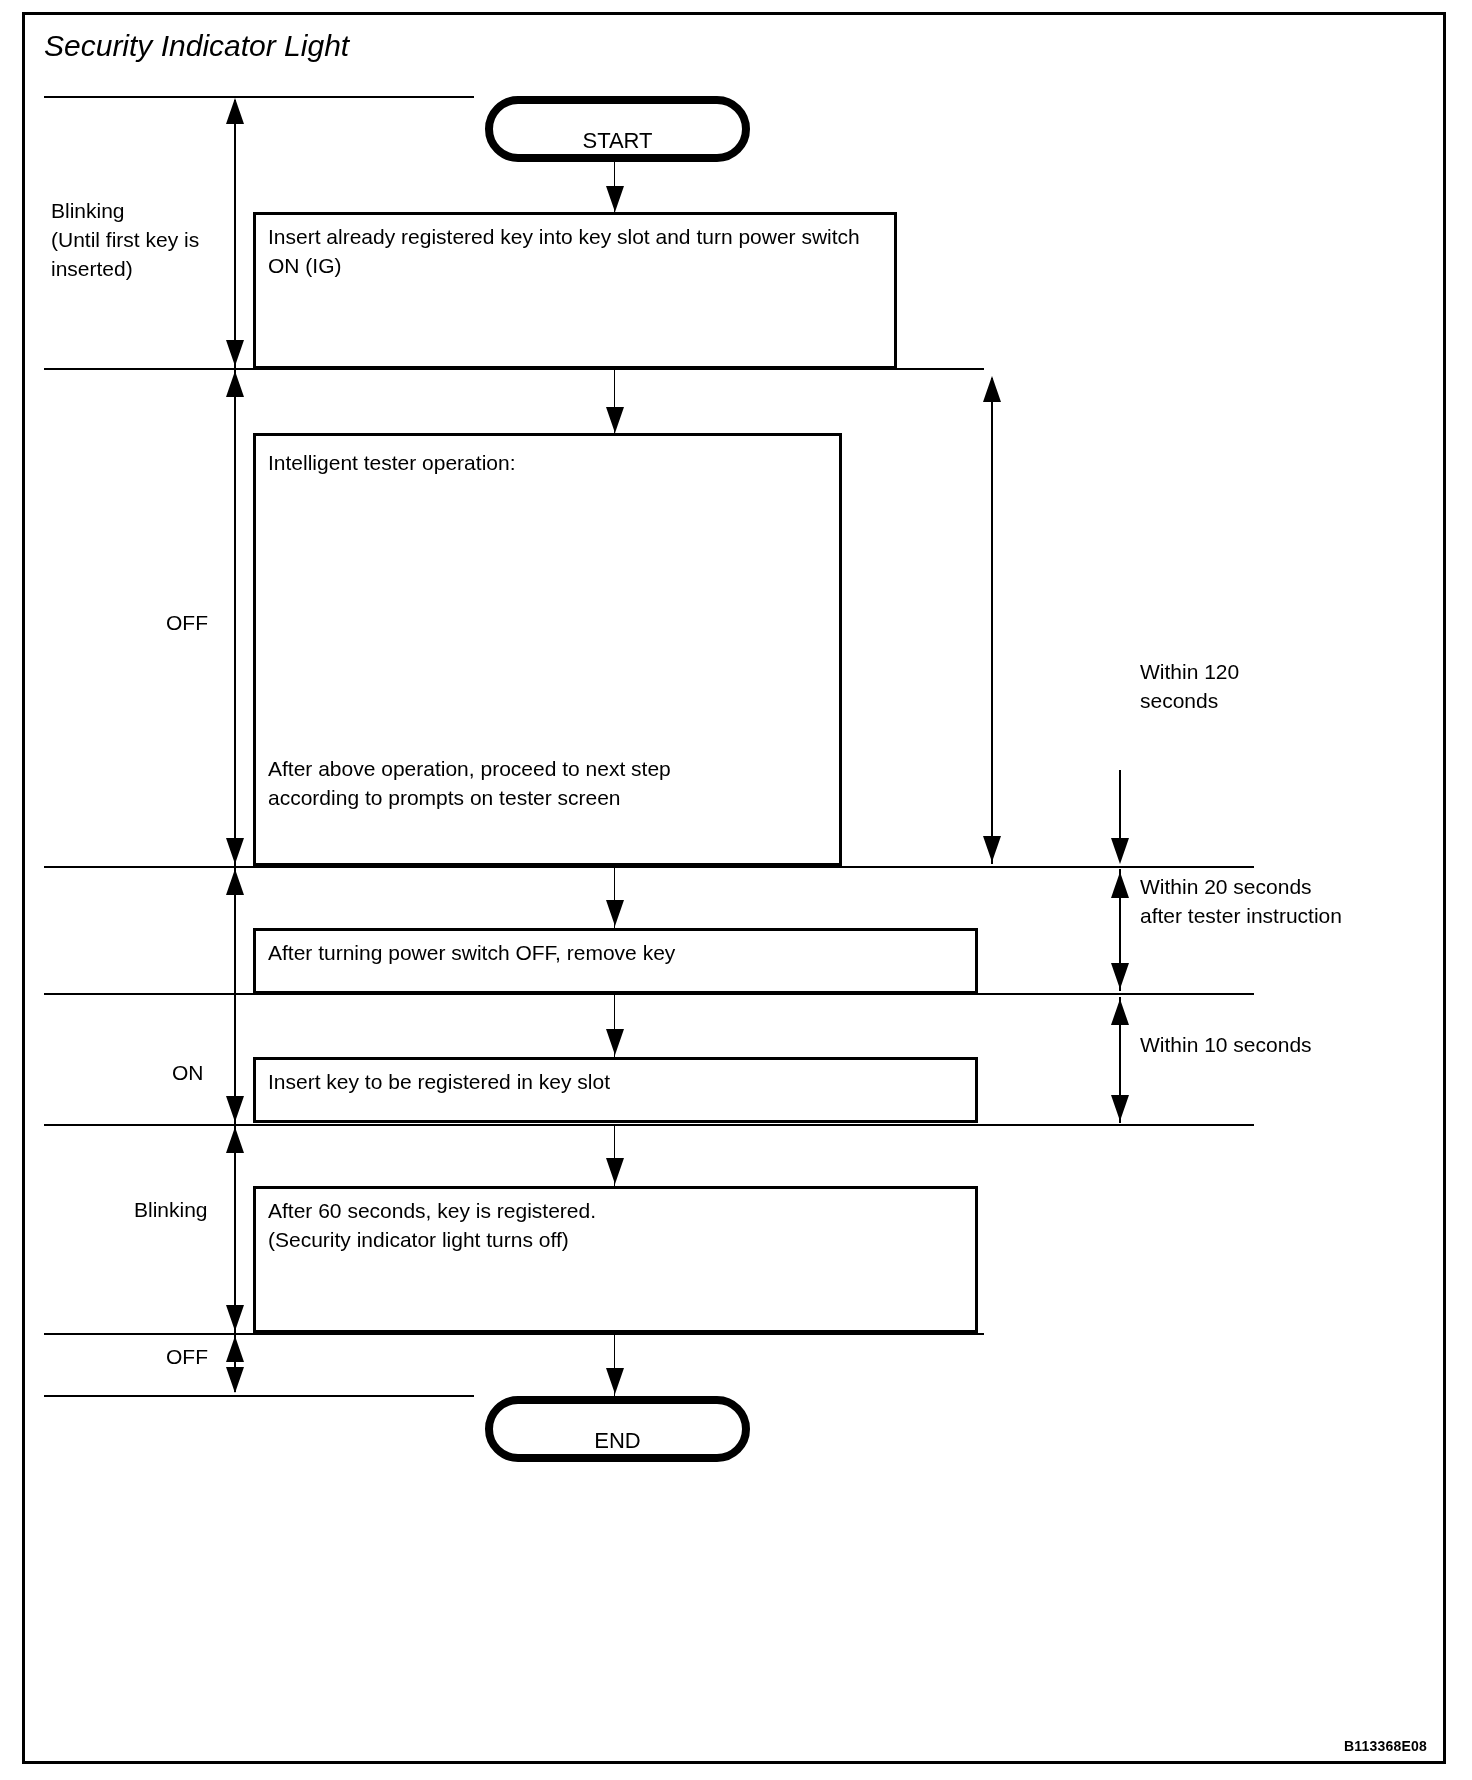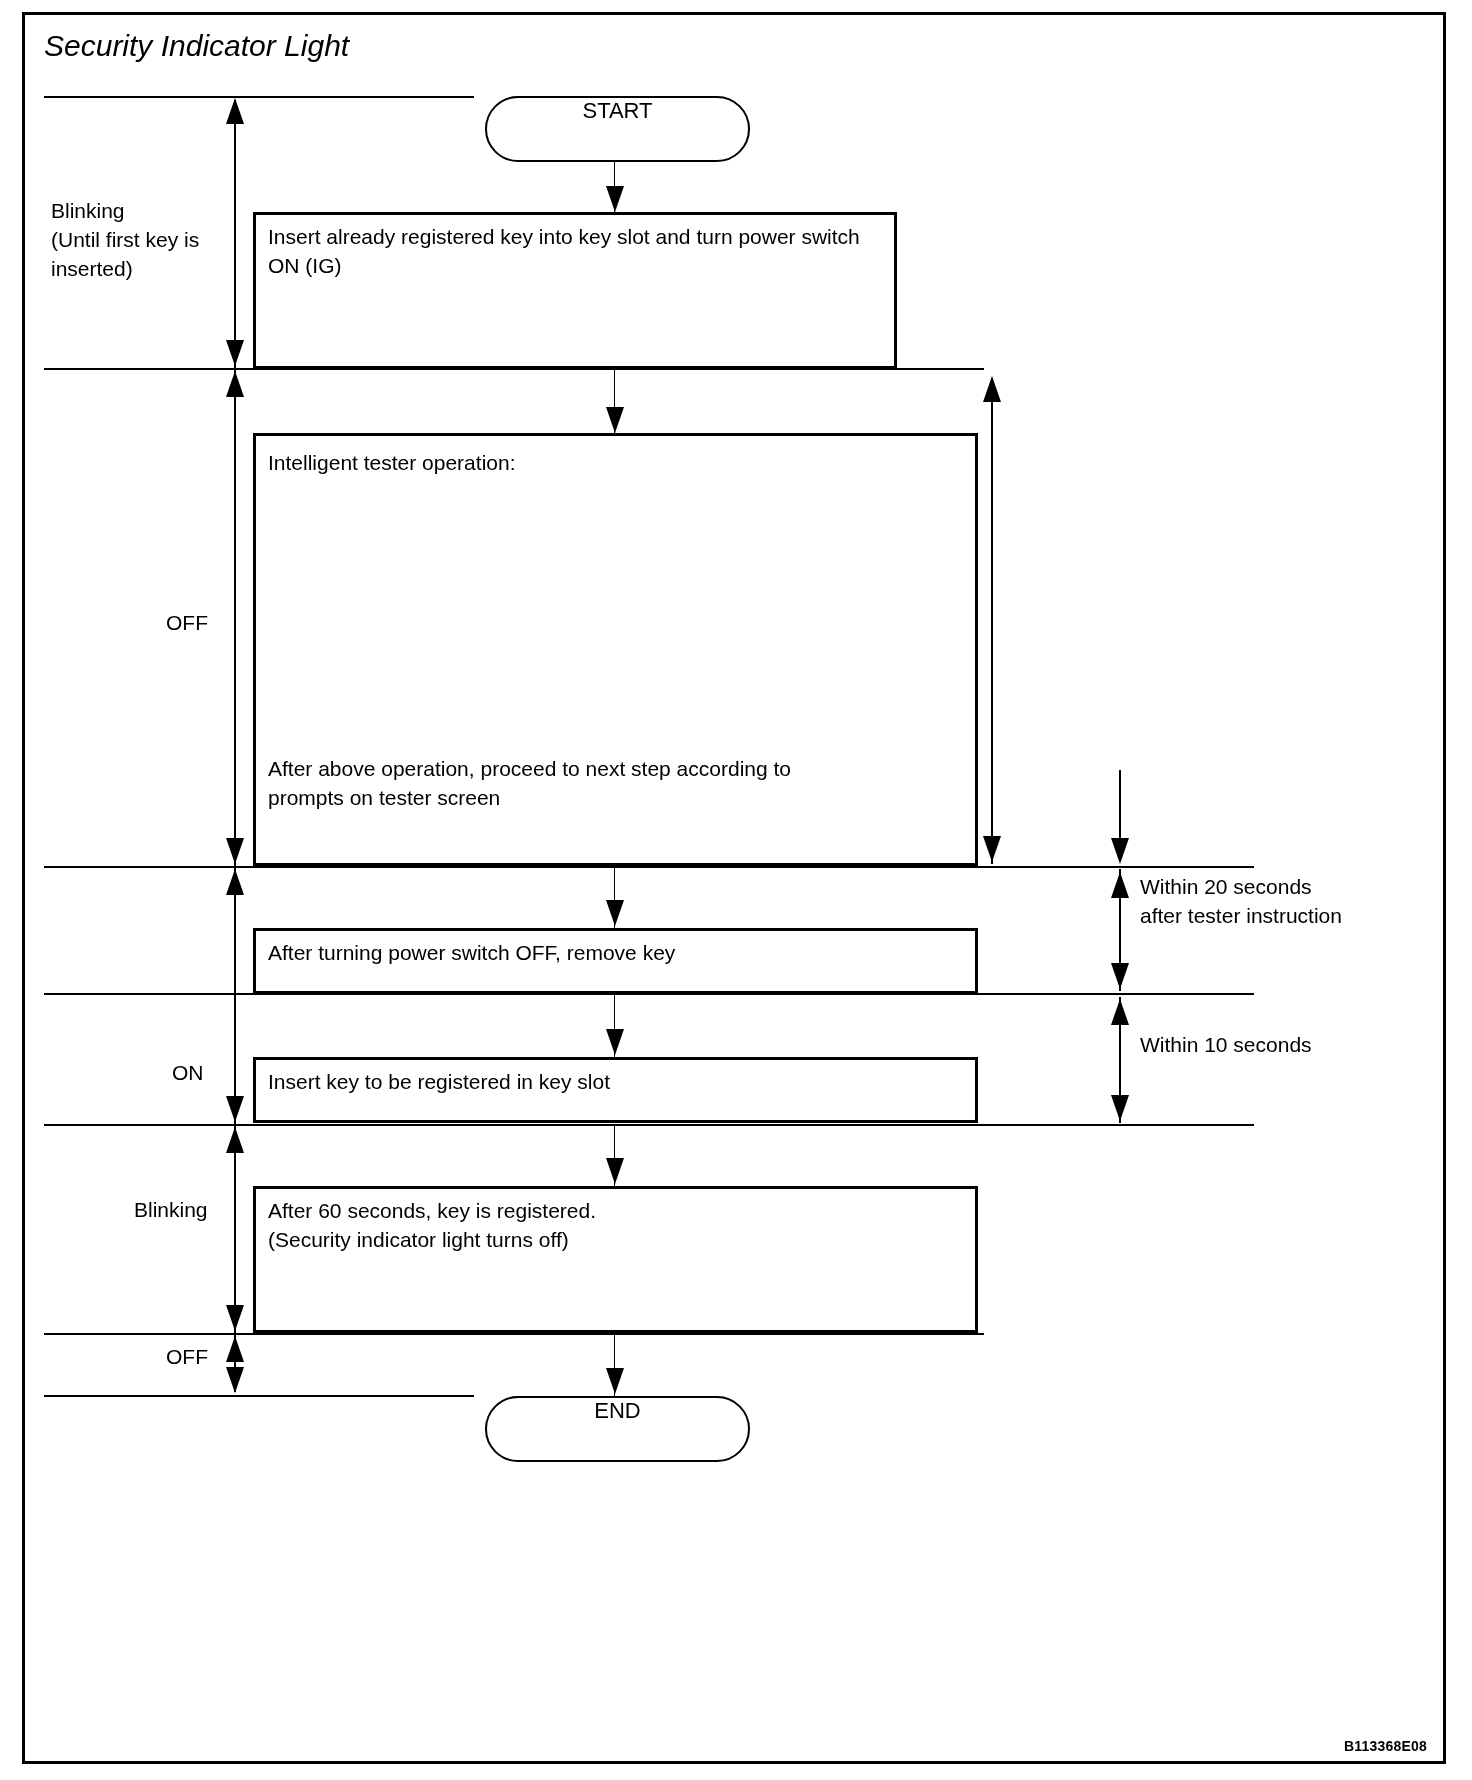--- a/index.html
+++ b/index.html
@@ -62,26 +62,26 @@
     left: 12px;
     top: 7px;
     right: 8px;
     font-size: 21px;
     line-height: 29px;
     white-space: pre-wrap;
   }
   
   .term {
     position: absolute;
-    border: 2px solid #000000;
+    border: 8px solid #000000;
     border-radius: 34px;
     background: #fff;
     box-sizing: border-box;
     display: flex;
-    align-items: flex-start;
+    align-items: flex-end;
     justify-content: center;
     font-size: 22px;
   }
   
   .conn {
     position: absolute;
     width: 0;
     border-left: 1.5px solid #000;
   }
   .arrowhead-down {
@@ -170,39 +170,41 @@
   <div class="arrowhead-up" style="left:1111px; top:872px;"></div>
   <div class="arrowhead-down" style="left:1111px; top:963px;"></div>
 
   <div class="vline" style="left:1119px; top:997px; height:126px;"></div>
   <div class="arrowhead-up" style="left:1111px; top:999px;"></div>
   <div class="arrowhead-down" style="left:1111px; top:1095px;"></div>
 
   <div class="vline" style="left:1119px; top:770px; height:70px;"></div>
   <div class="arrowhead-down" style="left:1111px; top:838px;"></div>
 
+  <div class="label" style="left:1140px; top:657px; width:210px;">Within 120
+seconds</div>
   <div class="label" style="left:1140px; top:872px; width:290px;">Within 20 seconds
 after tester instruction</div>
   <div class="label" style="left:1140px; top:1030px; width:290px;">Within 10 seconds</div>
 
   <div class="term" style="left:485px; top:96px; width:265px; height:66px;">
     <span>START</span>
   </div>
 
   <div class="conn" style="left:614px; top:162px; height:50px;"></div>
   <div class="arrowhead-down" style="left:606px; top:186px;"></div>
 
   <div class="box" style="left:253px; top:212px; width:644px; height:157px;">
     <div class="txt">Insert already registered key into key slot and turn power switch ON (IG)</div>
   </div>
 
   <div class="conn" style="left:614px; top:369px; height:66px;"></div>
   <div class="arrowhead-down" style="left:606px; top:407px;"></div>
 
-  <div class="box" style="left:253px; top:433px; width:725px; height:433px;padding-left:29px;">
+  <div class="box" style="left:253px; top:433px; width:589px; height:433px;padding-left:29px;">
     <div class="txt" style="top:12px;">Intelligent tester operation:</div>
     <div class="txt" style="top:318px; right:110px; white-space:normal;">After above operation, proceed to next step according to prompts on tester screen</div>
   </div>
 
   <div class="conn" style="left:614px; top:866px; height:66px;"></div>
   <div class="arrowhead-down" style="left:606px; top:900px;"></div>
 
   <div class="box" style="left:253px; top:928px; width:725px; height:66px;">
     <div class="txt">After turning power switch OFF, remove key</div>
   </div>

